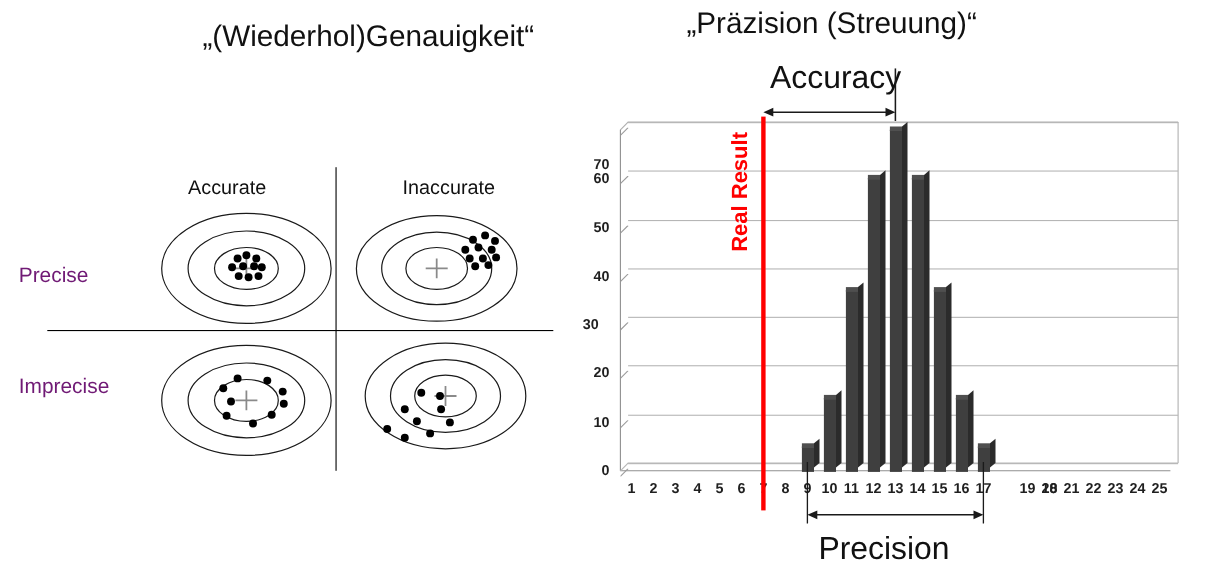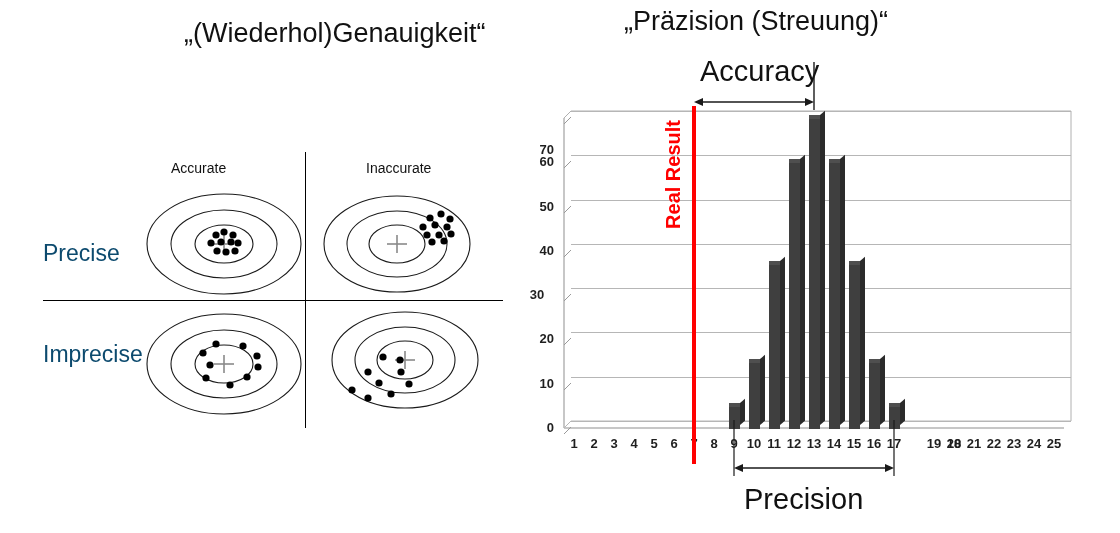--- a/index.html
+++ b/index.html
@@ -24,27 +24,27 @@
   }
   #title-left{left:184px;top:6px;margin-top:12px;}
   #title-right{left:624px;top:6px;}
 
   
   #quad-panel{position:absolute;left:10px;top:150px;width:480px;height:300px;}
   .quad-vline{position:absolute;left:295px;top:2px;width:1px;height:276px;background:#000;}
   .quad-hline{position:absolute;left:33px;top:150px;width:460px;height:1px;background:#000;}
 
   .quad-col-label{
-    position:absolute;font-size:14px;color:#111;white-space:nowrap;
+    position:absolute;font-size:18px;color:#111;white-space:nowrap;
   }
   #label-accurate{left:161px;top:10px;}
   #label-inaccurate{left:320px;top:10px;margin-left:36px;}
 
   .quad-row-label{
-    position:absolute;font-size:23px;color:#0c4a6e;white-space:nowrap;margin-left:26px;
+    position:absolute;font-size:19px;color:#701a75;white-space:nowrap;
   }
   #label-precise{left:7px;top:90px;}
   #label-imprecise{left:7px;top:191px;}
 
   .target{position:absolute;}
   .target svg{display:block;}
 
   
   #chart-panel{position:absolute;left:520px;top:55px;width:600px;height:478px;}
 

